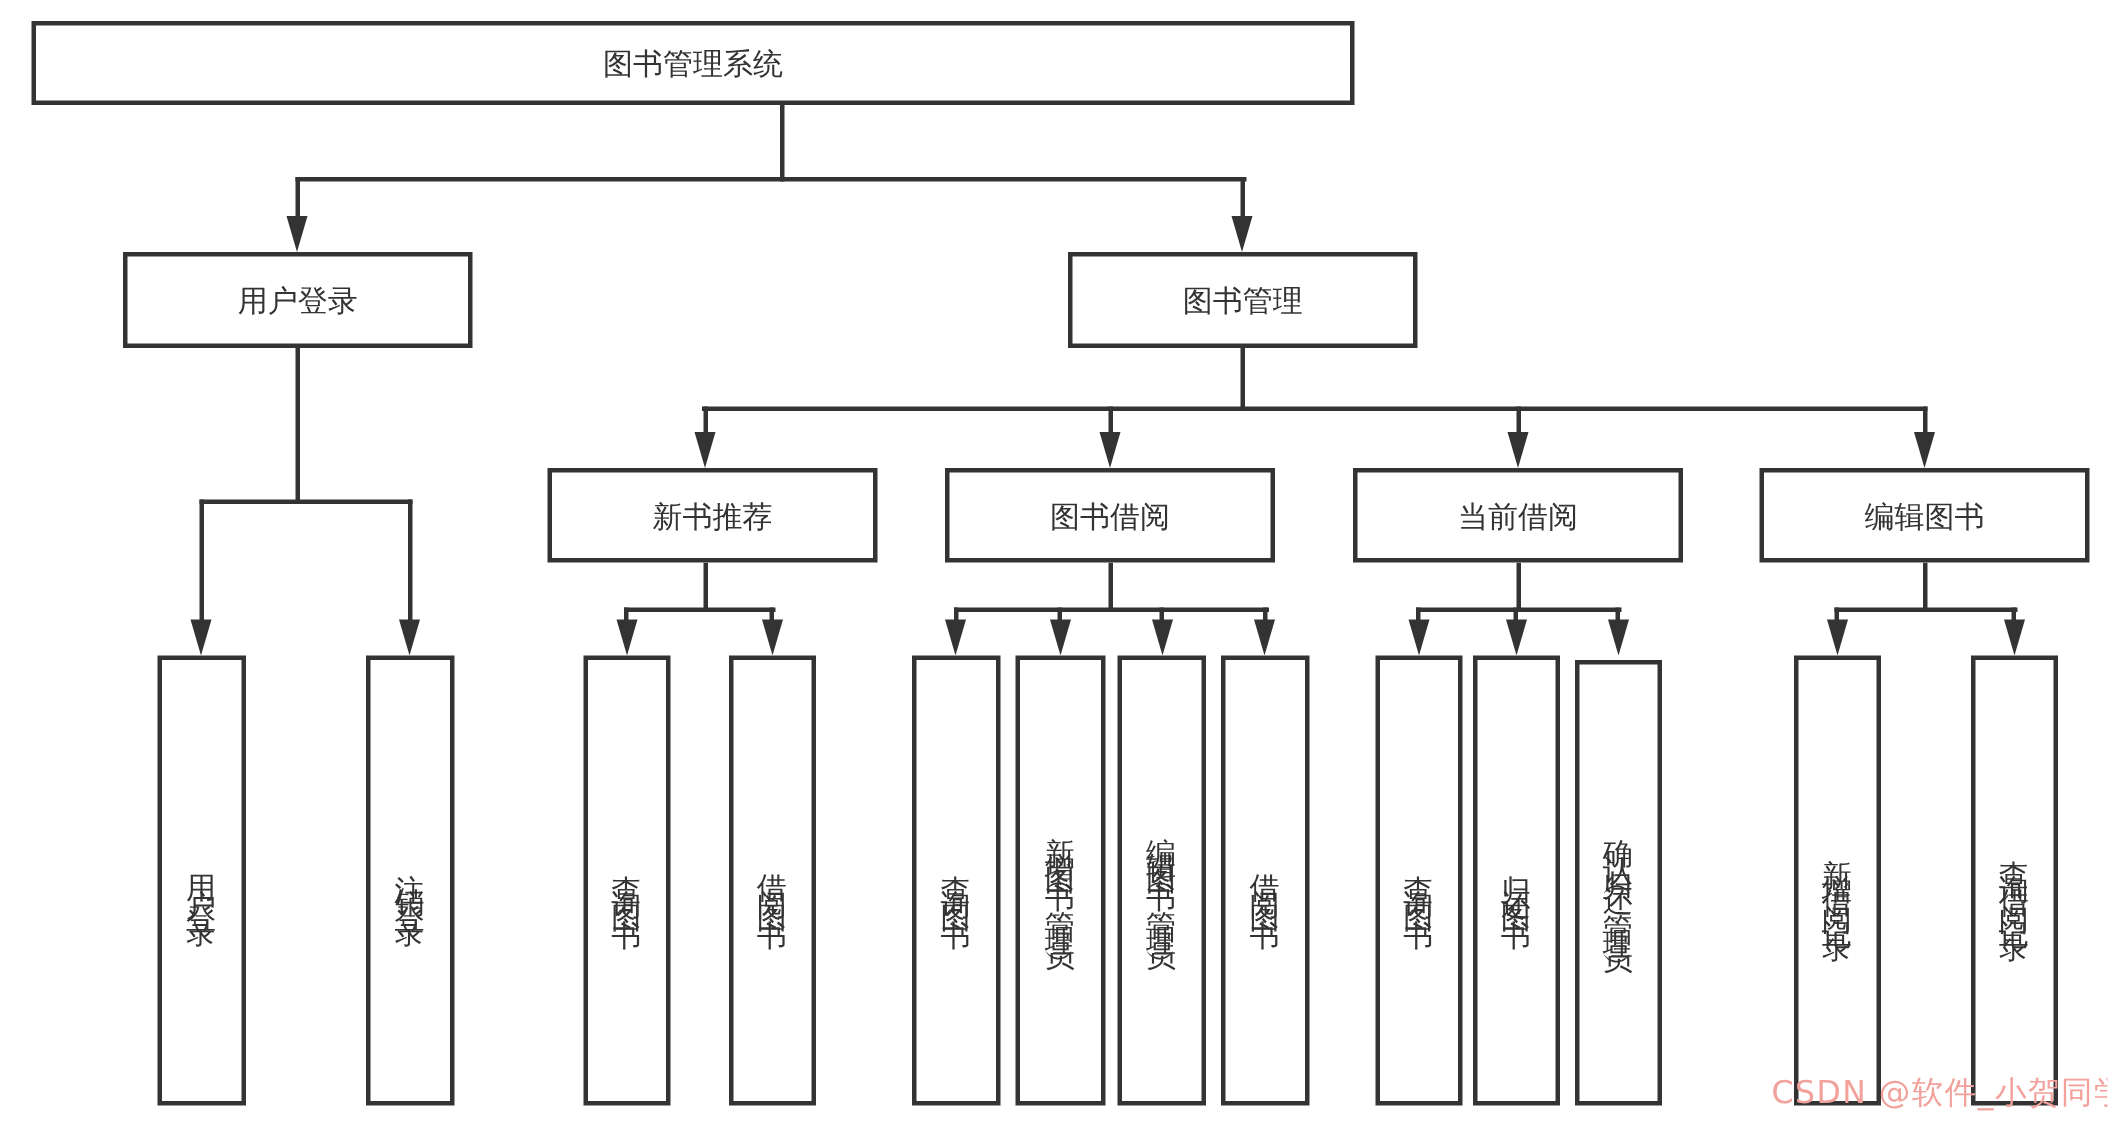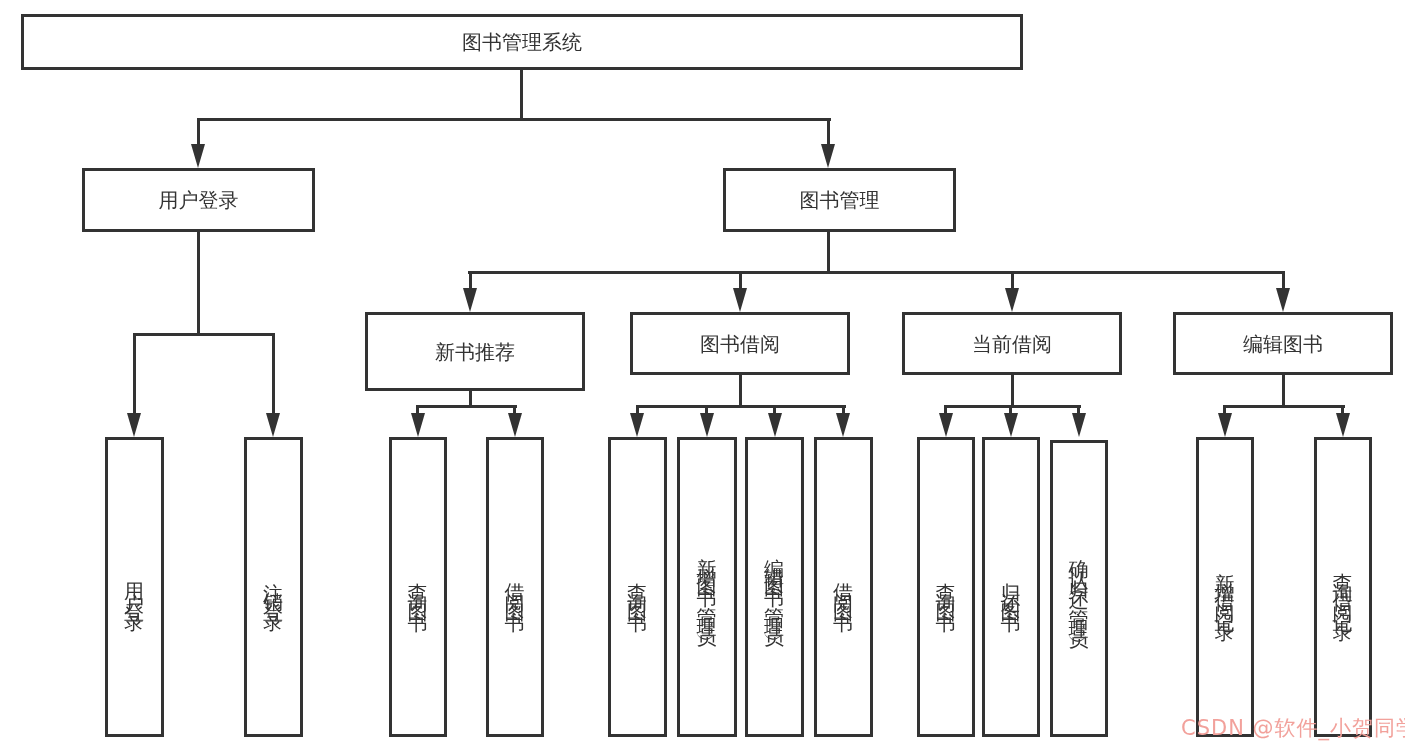--- a/index.html
+++ b/index.html
@@ -60,51 +60,51 @@
     color: var(--wm);
     z-index: 3;
     white-space: nowrap;
   }
 </style>
 </head>
 <body>
 
 <div class="canvas">
 
-  <div class="box" style="left:21px; top:14px; width:1002px; height:56px;">图书管理系统</div>
+  <div class="box" style="left:21px; top:14px; width:882px; height:56px;">图书管理系统</div>
 
   <div class="line" style="left:520px; top:70px; width:3px; height:51px;"></div>
   <div class="line" style="left:197px; top:118px; width:634px; height:3px;"></div>
   <div class="line" style="left:197px; top:118px; width:3px; height:28px;"></div>
   <div class="line" style="left:827px; top:118px; width:3px; height:28px;"></div>
   <div class="arrow" style="left:191px; top:144px;"></div>
   <div class="arrow" style="left:821px; top:144px;"></div>
 
   <div class="box" style="left:82px; top:168px; width:233px; height:64px;">用户登录</div>
-  <div class="box" style="left:712px; top:168px; width:233px; height:64px;margin-left:11px;">图书管理</div>
+  <div class="box" style="left:712px; top:168px; width:233px; height:64px;">图书管理</div>
 
   <div class="line" style="left:197px; top:232px; width:3px; height:104px;"></div>
   <div class="line" style="left:133px; top:333px; width:142px; height:3px;"></div>
   <div class="line" style="left:133px; top:333px; width:3px; height:82px;"></div>
   <div class="line" style="left:272px; top:333px; width:3px; height:82px;"></div>
   <div class="arrow" style="left:127px; top:413px;"></div>
   <div class="arrow" style="left:266px; top:413px;"></div>
 
   <div class="line" style="left:827px; top:232px; width:3px; height:42px;"></div>
   <div class="line" style="left:468px; top:271px; width:817px; height:3px;"></div>
   <div class="line" style="left:469px; top:271px; width:3px; height:20px;"></div>
   <div class="line" style="left:739px; top:271px; width:3px; height:20px;"></div>
   <div class="line" style="left:1011px; top:271px; width:3px; height:20px;"></div>
   <div class="line" style="left:1282px; top:271px; width:3px; height:20px;"></div>
   <div class="arrow" style="left:463px; top:288px;"></div>
   <div class="arrow" style="left:733px; top:288px;"></div>
   <div class="arrow" style="left:1005px; top:288px;"></div>
   <div class="arrow" style="left:1276px; top:288px;"></div>
 
-  <div class="box" style="left:365px; top:312px; width:220px; height:79px;">新书推荐</div>
+  <div class="box" style="left:365px; top:312px; width:220px; height:63px;">新书推荐</div>
   <div class="box" style="left:630px; top:312px; width:220px; height:63px;">图书借阅</div>
   <div class="box" style="left:902px; top:312px; width:220px; height:63px;">当前借阅</div>
   <div class="box" style="left:1173px; top:312px; width:220px; height:63px;">编辑图书</div>
 
   <div class="line" style="left:469px; top:375px; width:3px; height:33px;"></div>
   <div class="line" style="left:416px; top:405px; width:101px; height:3px;"></div>
   <div class="line" style="left:416px; top:405px; width:3px; height:10px;"></div>
   <div class="line" style="left:513px; top:405px; width:3px; height:10px;"></div>
   <div class="arrow" style="left:411px; top:413px;"></div>
   <div class="arrow" style="left:508px; top:413px;"></div>

